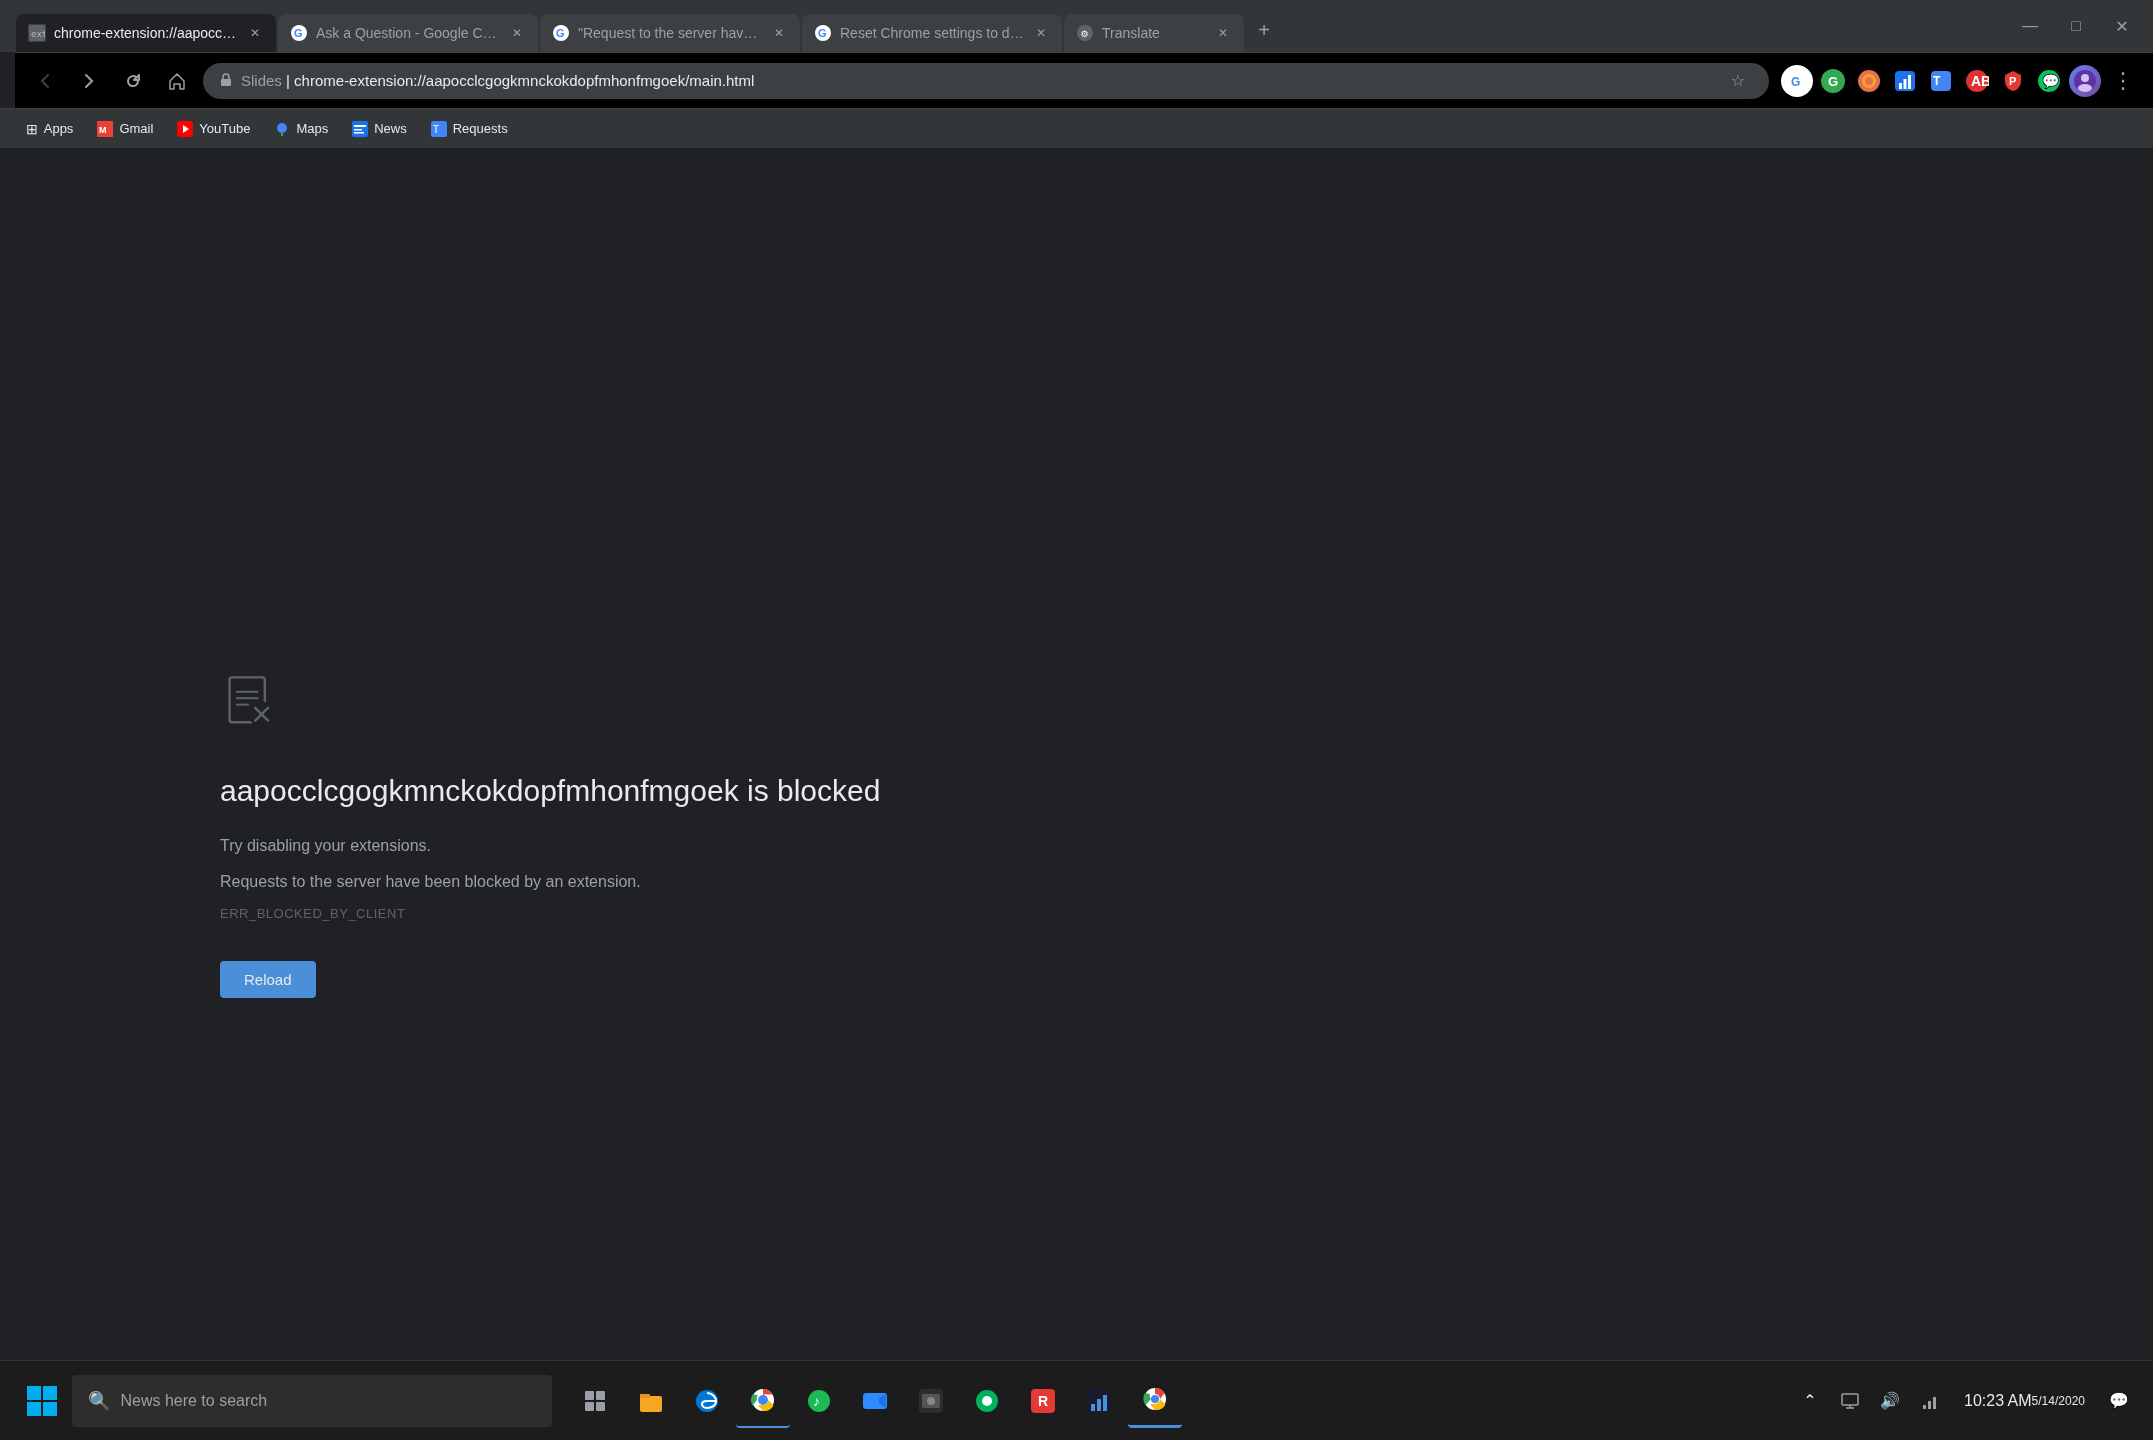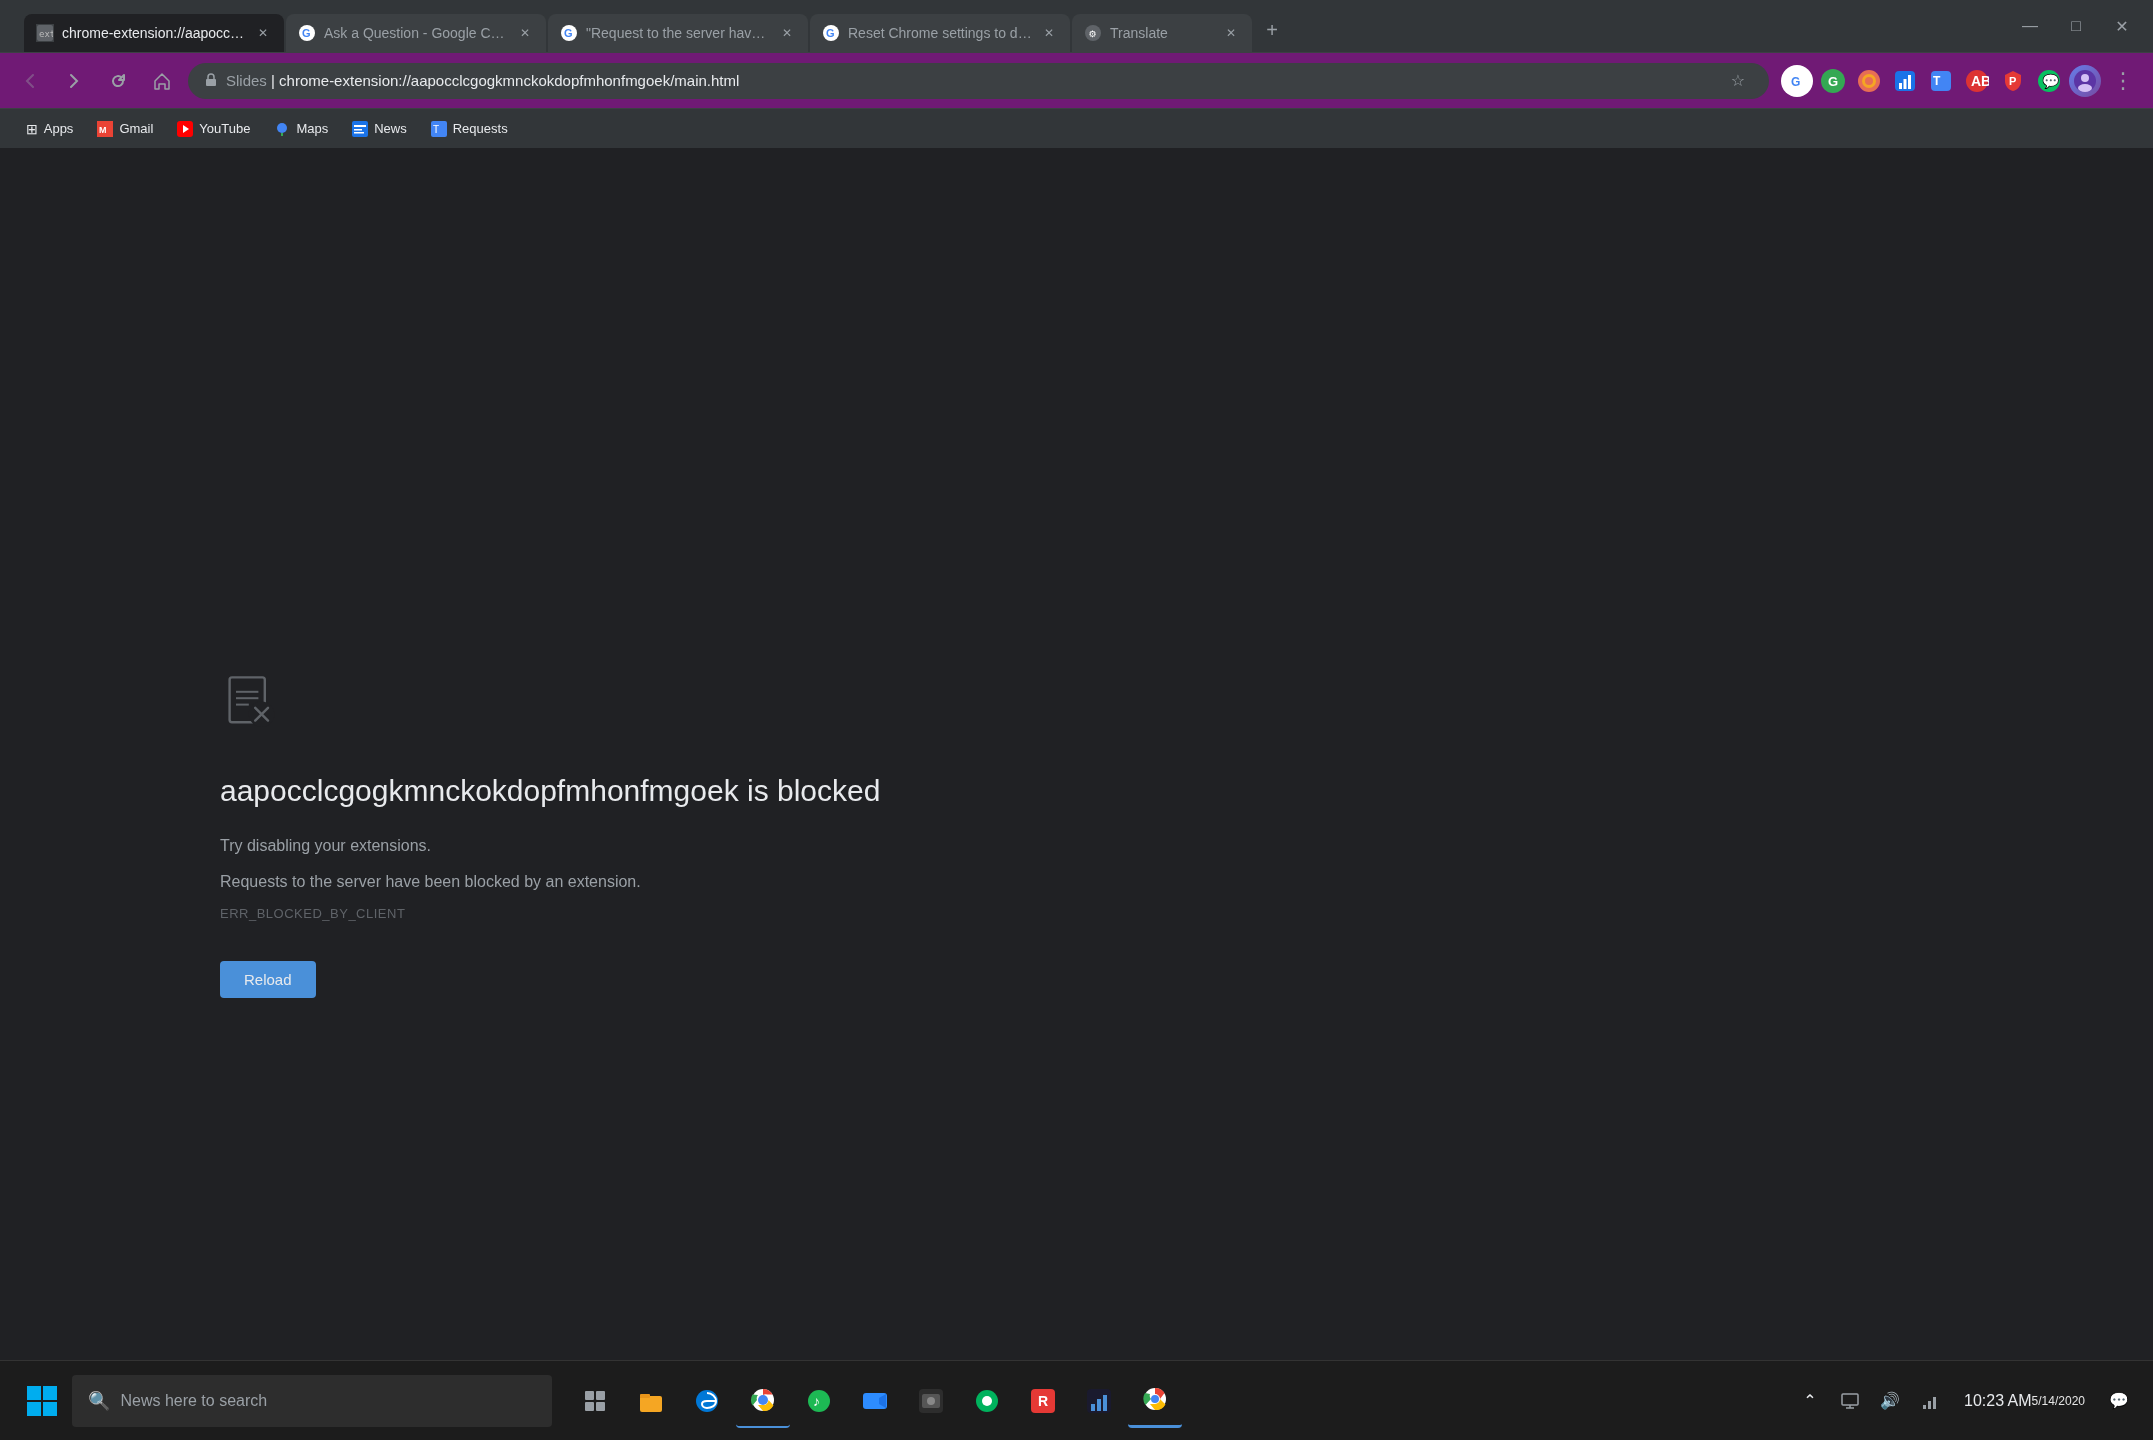--- a/index.html
+++ b/index.html
@@ -2,33 +2,33 @@
 <html><head>
   <meta charset="utf-8">
   <style>
     * { margin: 0; padding: 0; box-sizing: border-box; }
     body { font-family: 'Segoe UI', Arial, sans-serif; background: #202124; color: #e8eaed; width: 2153px; height: 1440px; overflow: hidden; position: relative; }
 
     
     .chrome-window { width: 100%; height: 100%; display: flex; flex-direction: column; }
 
     
-    .title-bar { background: #323639; height: 52px; display: flex; align-items: stretch; padding-left: 16px; flex-shrink: 0; }
+    .title-bar { background: #323639; height: 52px; display: flex; align-items: stretch; padding-left: 8px; flex-shrink: 0; }
     .tab-strip { display: flex; align-items: flex-end; flex: 1; padding-top: 8px; padding-left: 8px; gap: 2px; overflow: hidden; }
     .tab { display: flex; align-items: center; height: 38px; padding: 0 12px; border-radius: 8px 8px 0 0; font-size: 15px; color: #9aa0a6; background: #3c4043; max-width: 260px; min-width: 180px; gap: 8px; cursor: pointer; position: relative; flex-shrink: 0; }
     .tab.active { background: #202124; color: #e8eaed; }
     .tab .tab-favicon { width: 18px; height: 18px; flex-shrink: 0; display: flex; align-items: center; justify-content: center; }
     .tab .tab-title { flex: 1; overflow: hidden; text-overflow: ellipsis; white-space: nowrap; font-size: 14px; }
     .tab .tab-close { width: 18px; height: 18px; border-radius: 50%; display: flex; align-items: center; justify-content: center; font-size: 12px; color: #9aa0a6; flex-shrink: 0; }
     .new-tab-btn { width: 36px; height: 36px; display: flex; align-items: center; justify-content: center; border-radius: 50%; color: #9aa0a6; font-size: 20px; cursor: pointer; align-self: center; }
     .window-controls { display: flex; align-items: center; gap: 0; padding: 0 8px; }
     .window-ctrl { width: 46px; height: 32px; display: flex; align-items: center; justify-content: center; color: #9aa0a6; font-size: 16px; cursor: pointer; }
 
     
-    .address-bar { background: #701a75; height: 56px; display: flex; align-items: center; padding: 0 12px; gap: 8px; flex-shrink: 0; border-top: 1px solid #3c4043; }
+    .address-bar { background: #000000; height: 56px; display: flex; align-items: center; padding: 0 12px; gap: 8px; flex-shrink: 0; border-top: 1px solid #3c4043; margin-left: 15px; }
     .nav-btn { width: 36px; height: 36px; border-radius: 50%; display: flex; align-items: center; justify-content: center; color: #9aa0a6; font-size: 18px; cursor: pointer; }
     .nav-btn.disabled { opacity: 0.4; cursor: default; }
     .url-bar { flex: 1; height: 36px; background: #3c4043; border-radius: 20px; display: flex; align-items: center; padding: 0 16px; gap: 8px; }
     .url-bar-icon { color: #9aa0a6; font-size: 14px; }
     .url-text { flex: 1; font-size: 15px; color: #e8eaed; white-space: nowrap; overflow: hidden; text-overflow: ellipsis; }
     .url-scheme { color: #9aa0a6; }
     .url-actions { display: flex; align-items: center; gap: 4px; }
     .url-action-btn { width: 30px; height: 30px; border-radius: 50%; display: flex; align-items: center; justify-content: center; color: #9aa0a6; font-size: 16px; cursor: pointer; }
     .toolbar-extensions { display: flex; align-items: center; gap: 4px; padding-left: 4px; }
     .ext-icon { width: 32px; height: 32px; border-radius: 50%; display: flex; align-items: center; justify-content: center; cursor: pointer; font-size: 16px; }

